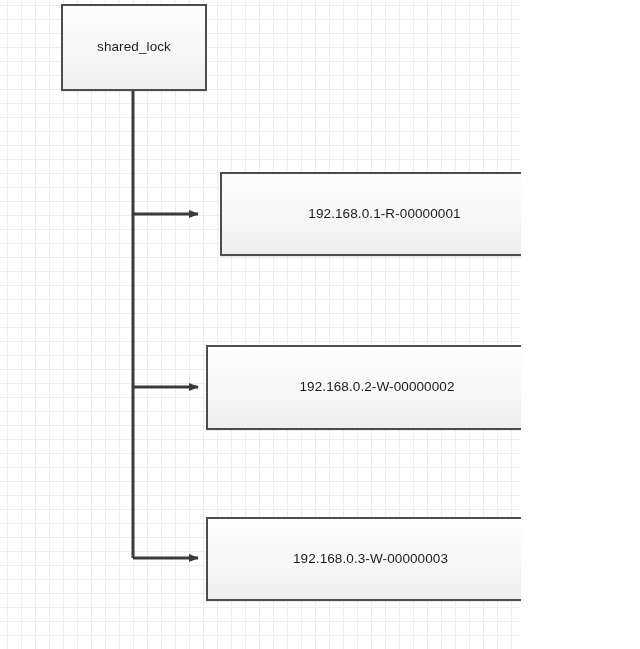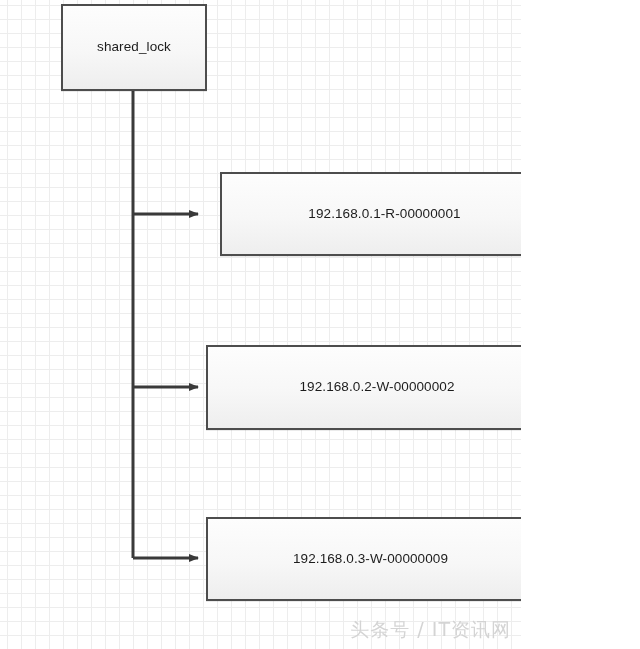--- a/index.html
+++ b/index.html
@@ -115,18 +115,17 @@
 
   <div class="node" id="proc-node-0">
     <span class="node-label">192.168.0.1-R-00000001</span>
   </div>
 
   <div class="node" id="proc-node-1">
     <span class="node-label">192.168.0.2-W-00000002</span>
   </div>
 
   <div class="node" id="proc-node-2">
-    <span class="node-label">192.168.0.3-W-00000009</span>
+    <span class="node-label">192.168.0.3-W-00000003</span>
   </div>
 
-  <div id="watermark">头条号 / IT资讯网</div>
 
 </div>
 
 </body></html>

